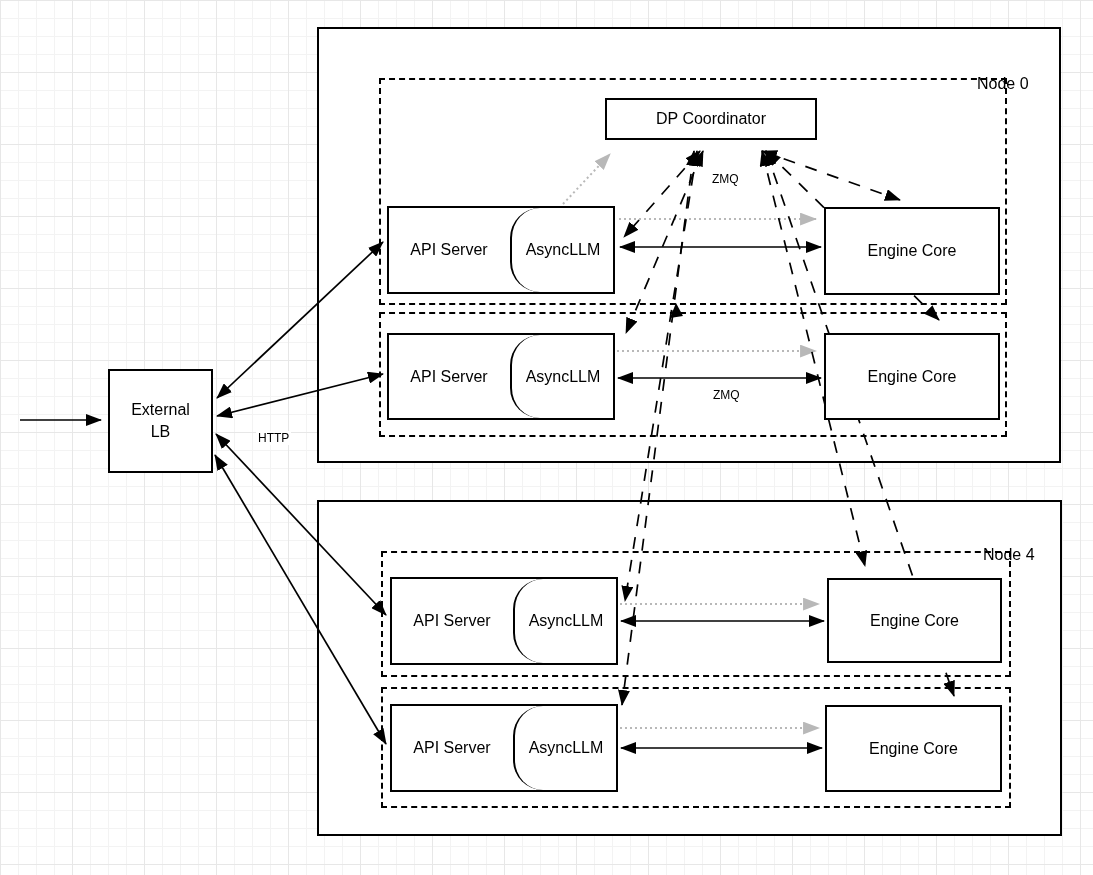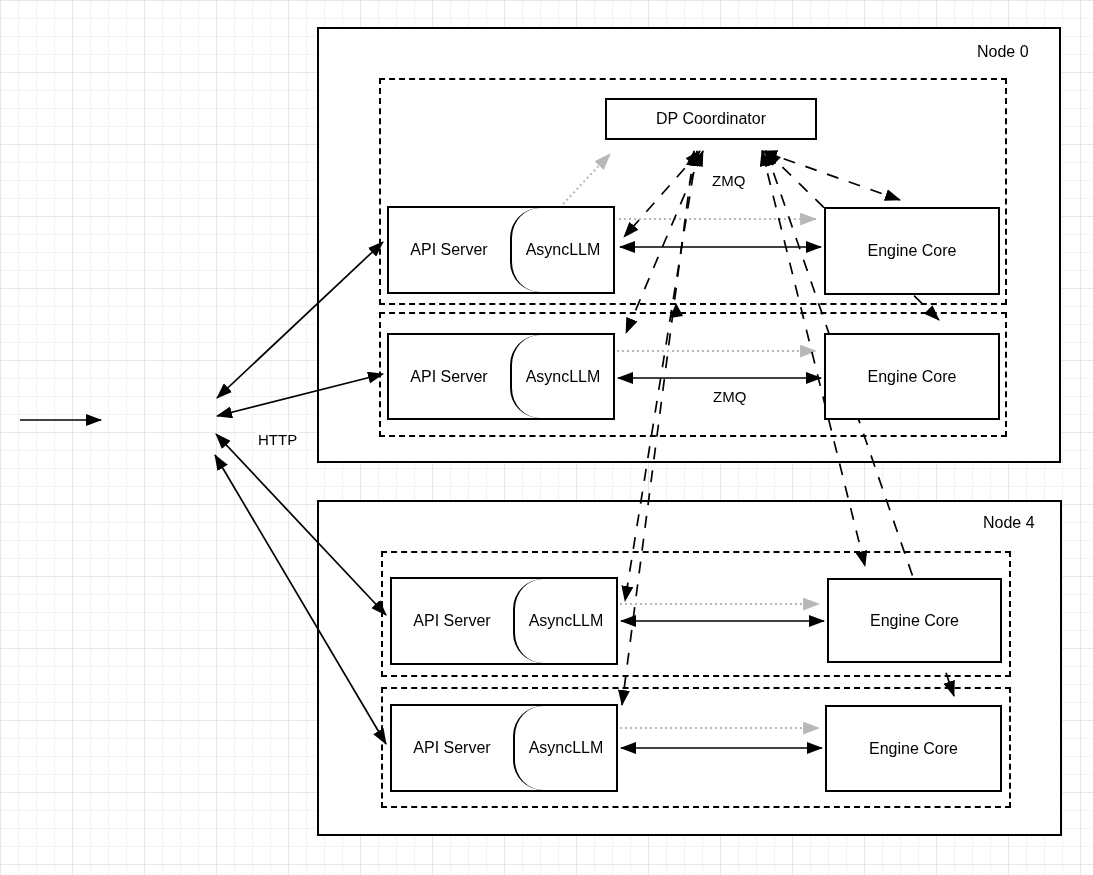--- a/index.html
+++ b/index.html
@@ -22,22 +22,22 @@
   .abs{position:absolute;box-sizing:border-box;}
   .node-container{background:var(--box-fill);border:2px solid var(--stroke);z-index:1;}
   .row-container{background:var(--box-fill);border:2px dashed var(--stroke);z-index:2;}
   .wires{z-index:3;pointer-events:none;left:0;top:0;}
   .box{background:var(--box-fill);border:2px solid var(--stroke);z-index:4;
        display:flex;align-items:center;justify-content:center;
        font-size:16px;color:var(--stroke);text-align:center;}
   .split{display:flex;align-items:stretch;padding:0;}
   .cell{display:flex;align-items:center;justify-content:center;flex:0 0 auto;border-radius:30px;}
   .cell + .cell{border-left:2px solid var(--stroke);}
-  .node-label{z-index:5;font-size:16px;color:var(--stroke);white-space:nowrap;}
-  .edge-label{z-index:5;font-size:15px;color:var(--stroke);background:var(--box-fill);
+  .node-label{z-index:5;font-size:16px;color:var(--stroke);white-space:nowrap;margin-top:32px;}
+  .edge-label{z-index:5;font-size:12px;color:var(--stroke);background:var(--box-fill);
               padding:0 2px;white-space:nowrap;}
   .lb-label{white-space:pre-line;line-height:1.35;}
   svg .solid{stroke:var(--stroke);stroke-width:1.7;fill:none;}
   svg .dashed{stroke:var(--stroke);stroke-width:1.7;fill:none;stroke-dasharray:12 11;}
   svg .dotted{stroke:var(--gray-link);stroke-width:2;fill:none;stroke-dasharray:2 3;}
 </style>
 </head>
 <body>
 
 <div class="canvas">
@@ -86,20 +86,24 @@
 
     <path class="dashed" d="M762,151 L900,200" marker-start="url(#ab)" marker-end="url(#ab)"></path>
     <path class="dashed" d="M766,151 L939,320" marker-start="url(#ab)" marker-end="url(#ab)"></path>
     <path class="dashed" d="M762,151 L865,566" marker-start="url(#ab)" marker-end="url(#ab)"></path>
     <path class="dashed" d="M766,151 L954,696" marker-start="url(#ab)" marker-end="url(#ab)"></path>
   </svg>
 
   <div class="abs node-label" style="left:977px;top:43px;">Node 0</div>
   <div class="abs node-label" style="left:983px;top:514px;">Node 4</div>
 
+  <div class="abs box" style="left:108px;top:369px;width:105px;height:104px;">
+    <span class="lb-label">External
+LB</span>
+  </div>
 
   <div class="abs box" style="left:605px;top:98px;width:212px;height:42px;">
     <span>DP Coordinator</span>
   </div>
 
   <div class="abs box split" style="left:387px;top:206px;width:228px;height:88px;">
     <div class="cell" style="width:122px;">
       <span>API Server</span>
     </div>
     <div class="cell" style="width:102px;">

